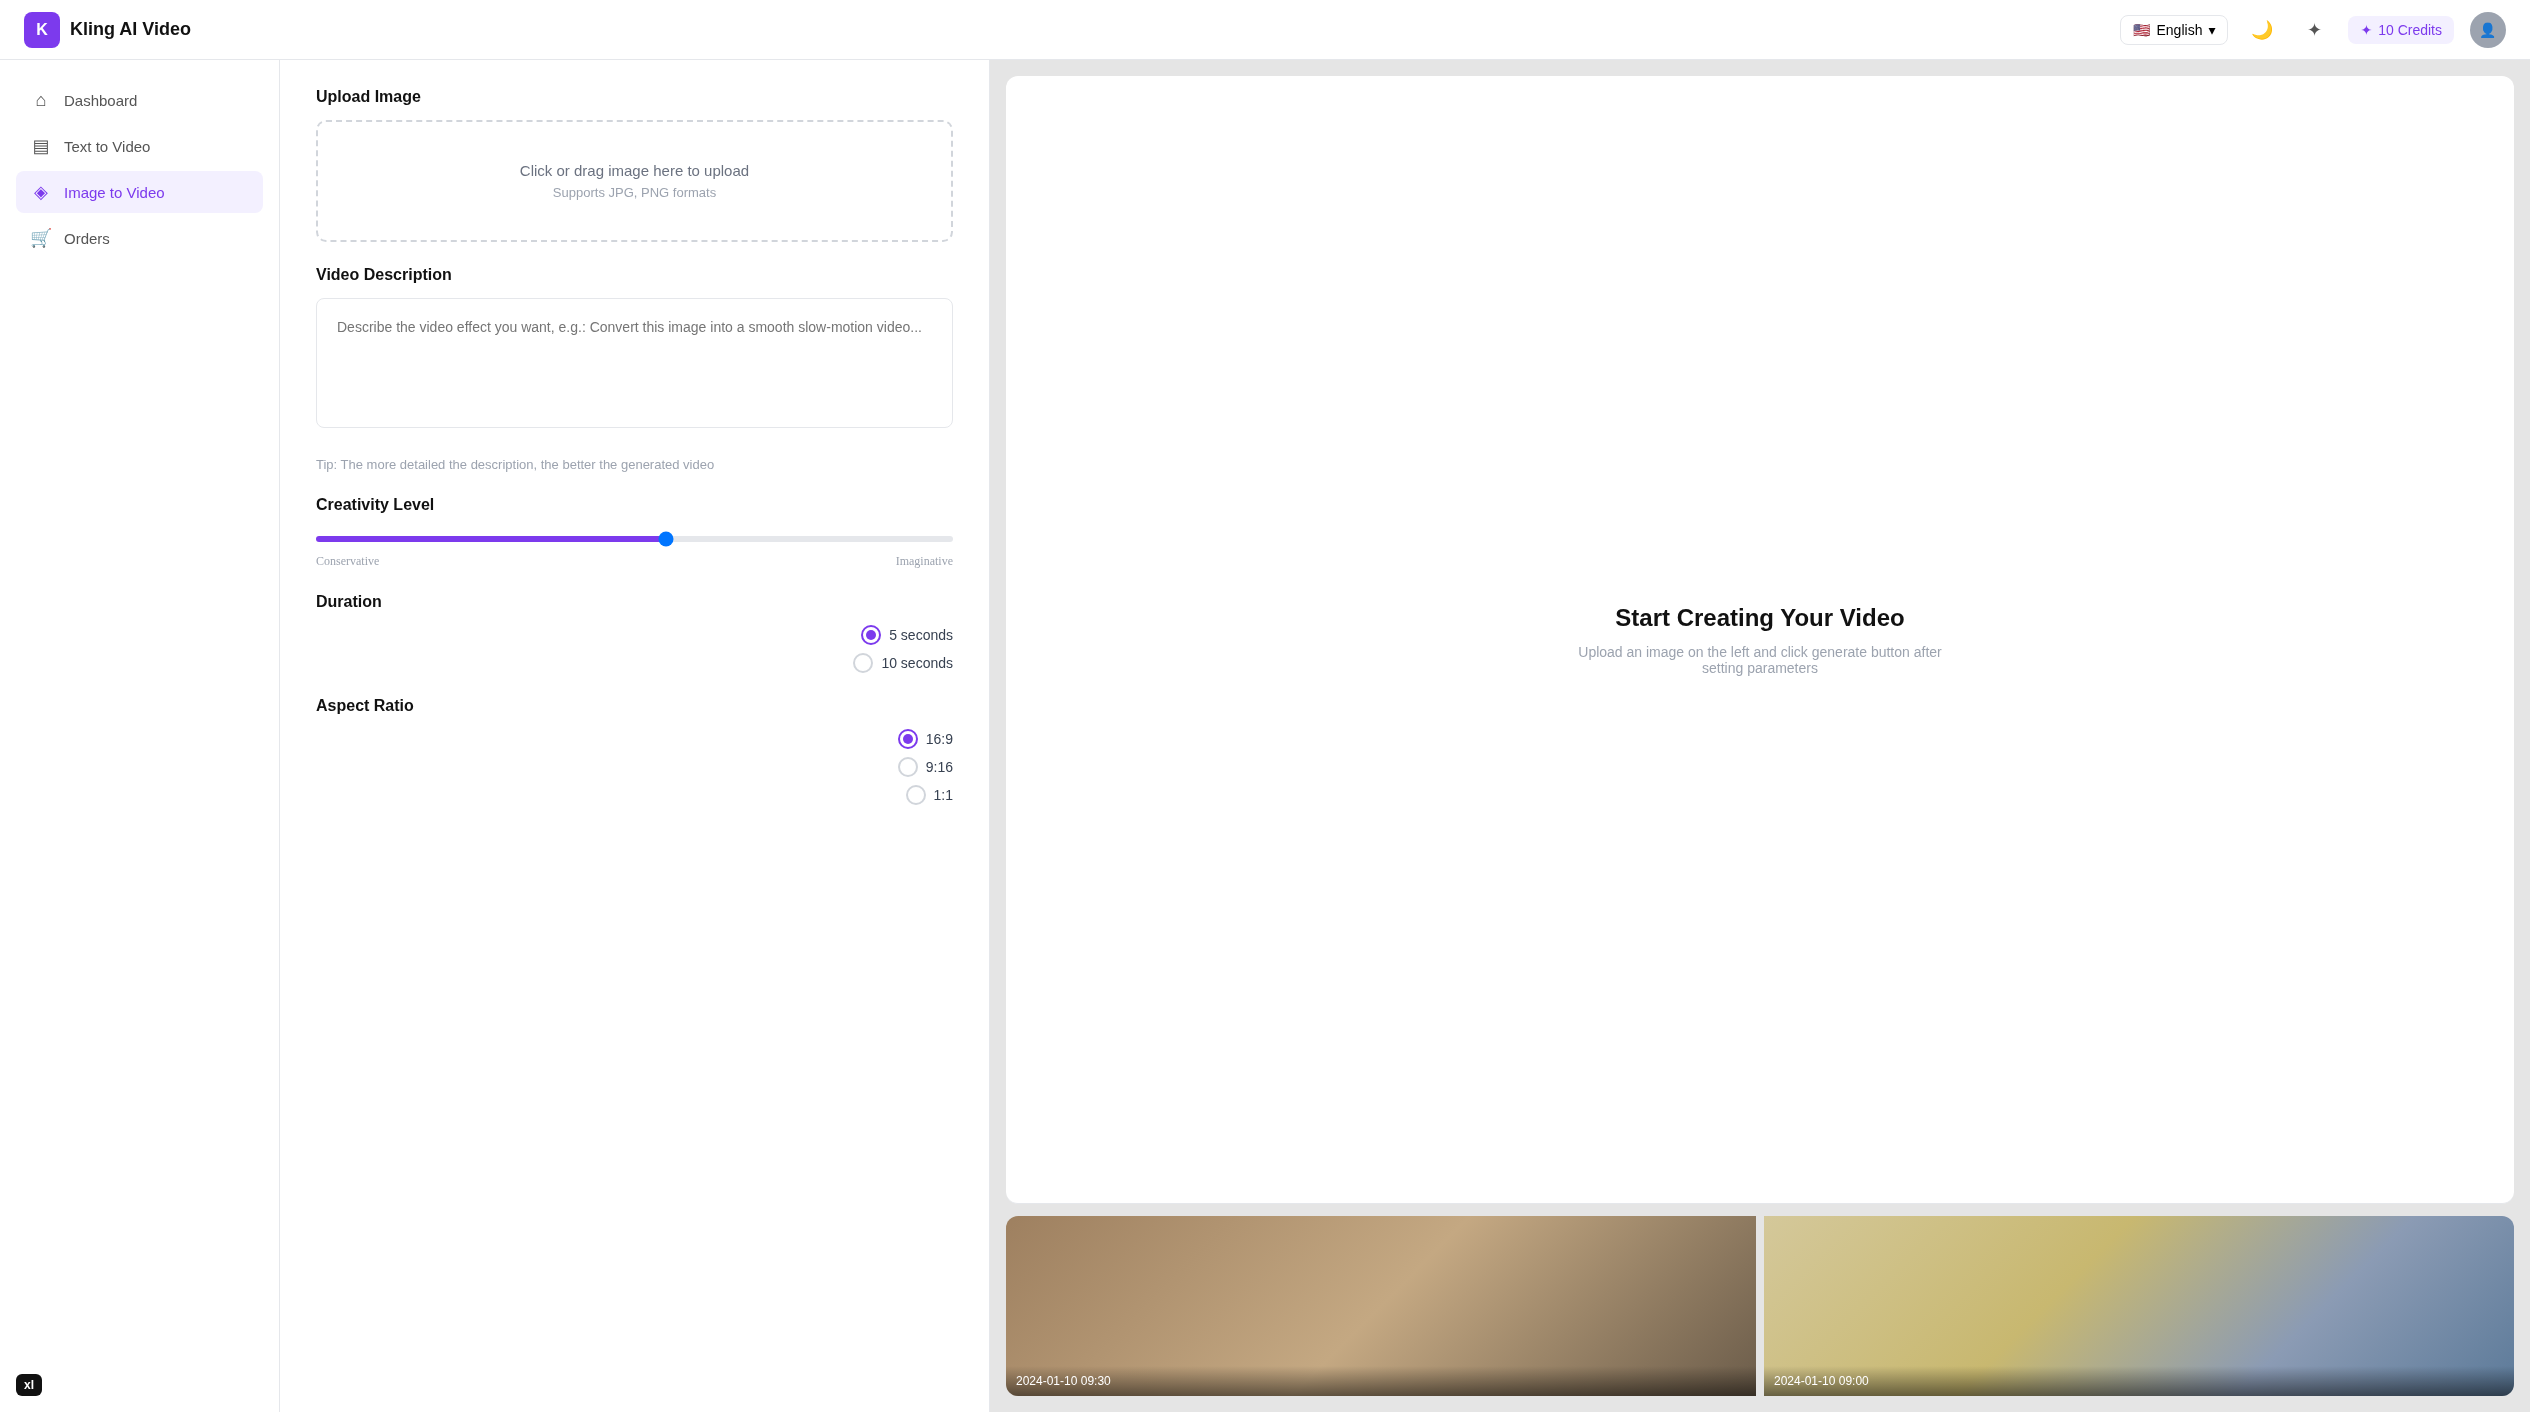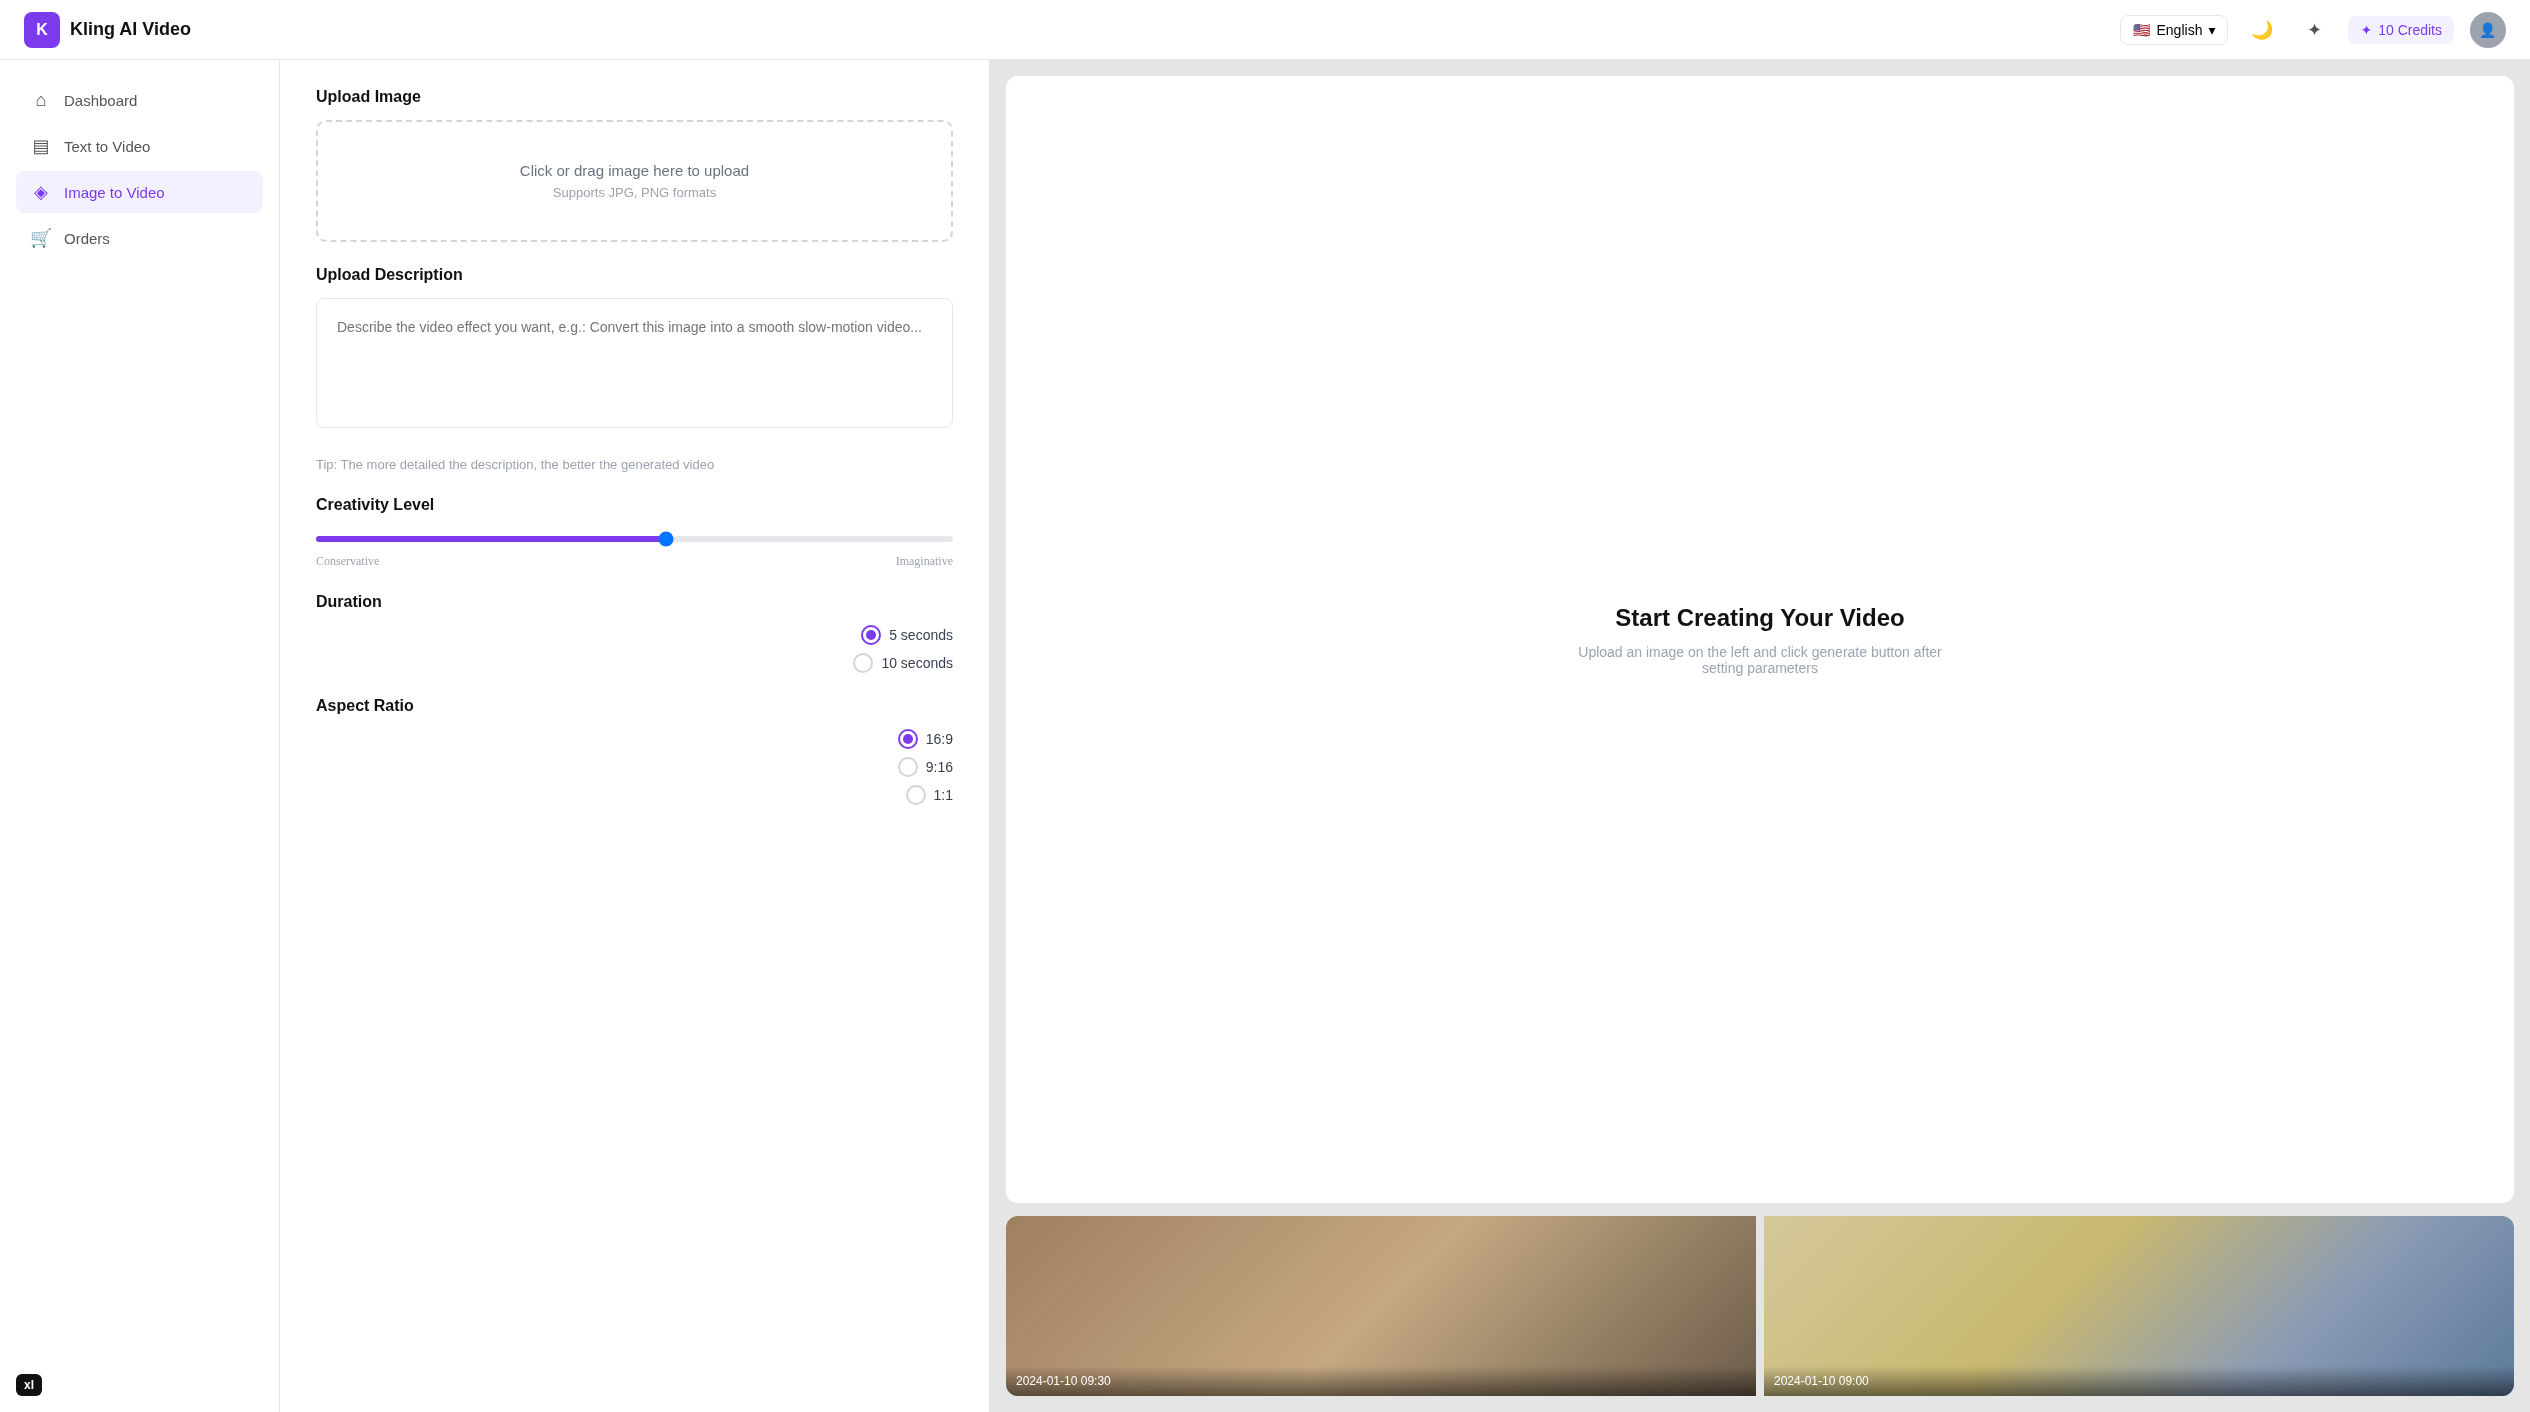--- a/index.html
+++ b/index.html
@@ -207,21 +207,21 @@
 
       <div>
         <div class="section-title">Upload Image</div>
         <div class="upload-area">
           <div class="upload-main-text">Click or drag image here to upload</div>
           <div class="upload-sub-text">Supports JPG, PNG formats</div>
         </div>
       </div>
 
       <div>
-        <div class="section-title">Upload Description</div>
+        <div class="section-title">Video Description</div>
         <textarea class="description-textarea" placeholder="Describe the video effect you want, e.g.: Convert this image into a smooth slow-motion video..." style=""></textarea>
         <div class="tip-text">Tip: The more detailed the description, the better the generated video</div>
       </div>
 
       <div class="creativity-section">
         <div class="section-title">Creativity Level</div>
         <div class="slider-container">
           <input type="range" class="slider-track" min="0" max="100" value="55" style="width: 100%; height: 6px; appearance: none; outline: none; cursor: pointer; background: linear-gradient(to right, rgb(124, 58, 237) 55%, rgb(229, 231, 235) 55%); border-radius: 3px;">
         </div>
         <div class="slider-labels">

